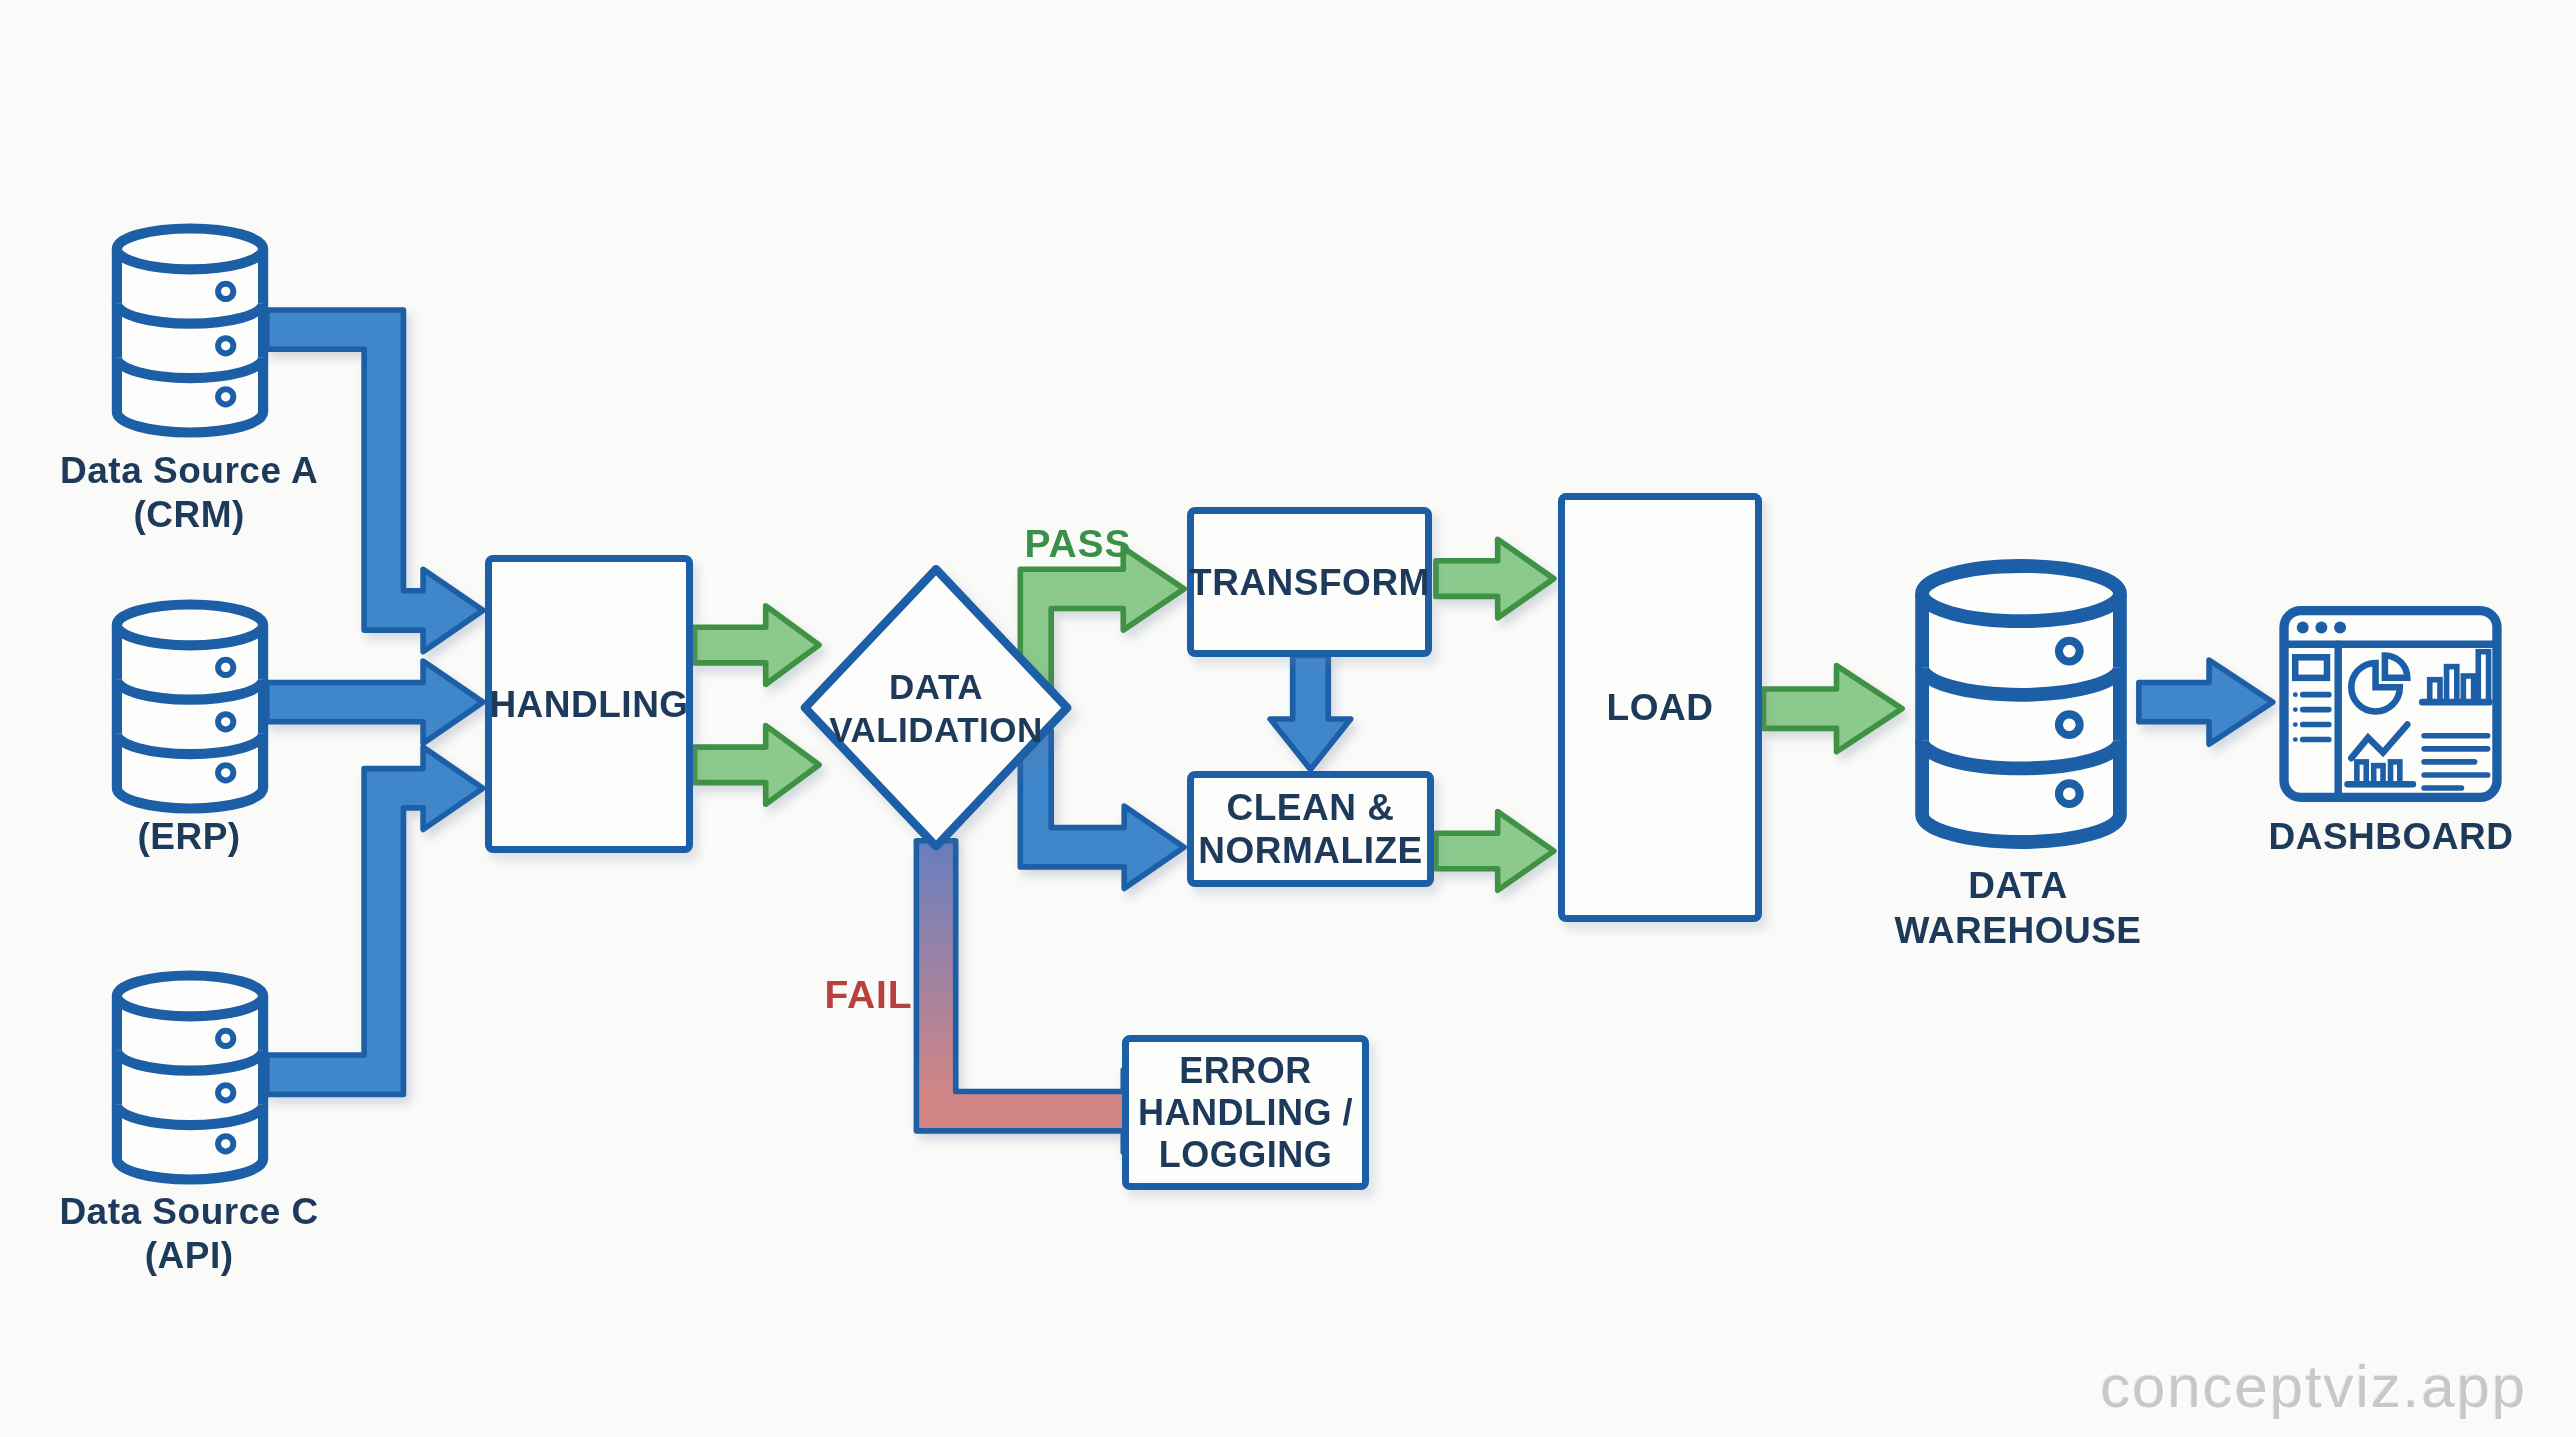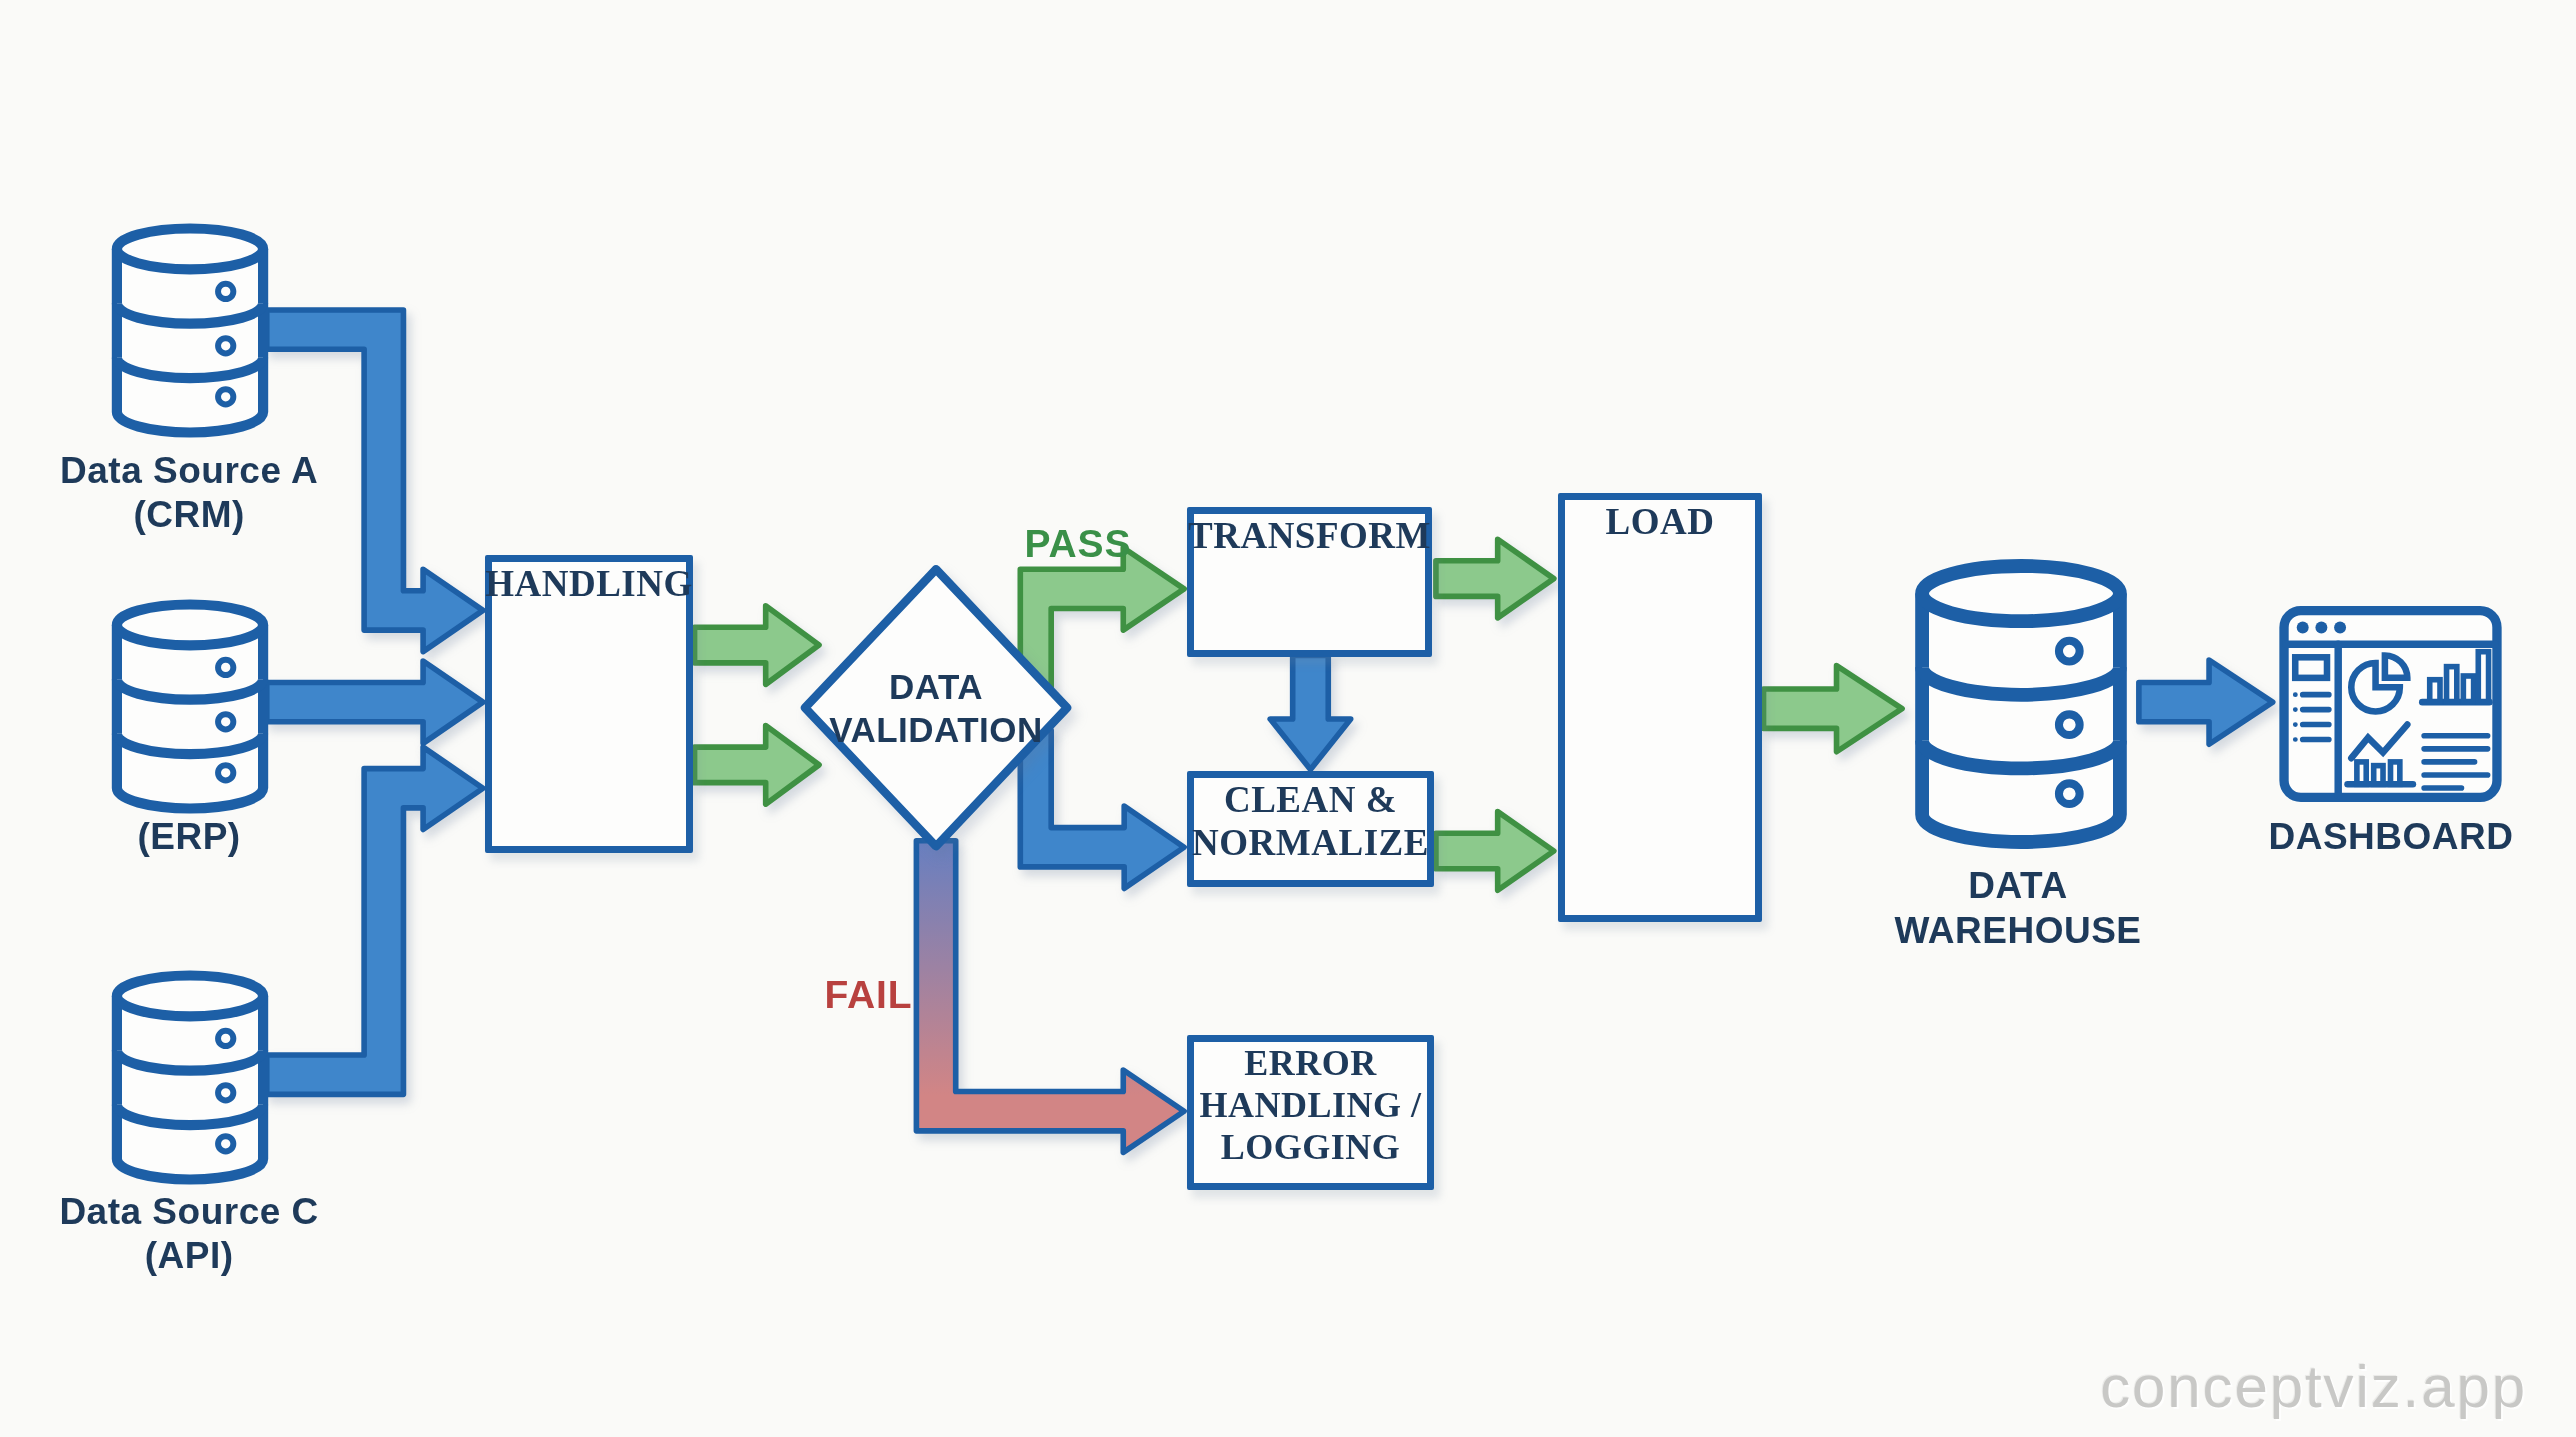--- a/index.html
+++ b/index.html
@@ -26,26 +26,25 @@
   .arrow-layer{position:absolute;left:0;top:0;}
   .arrow{stroke:var(--blue-border);stroke-width:6;stroke-linejoin:round;
          filter:drop-shadow(5px 7px 5px rgba(100,120,150,.25));}
   .arrow-blue{fill:var(--arrow-blue);}
   .arrow-green{fill:var(--arrow-green-fill);stroke:var(--green-border);}
   .arrow-fail{fill:url(#failGrad);}
   .diamond-shape{fill:var(--box-fill);stroke:var(--blue-border);stroke-width:9;
          stroke-linejoin:round;filter:drop-shadow(6px 8px 6px rgba(100,120,150,.22));}
   .box{
     position:absolute;background:var(--box-fill);
-    border:7.5px solid var(--blue-border);border-radius:2px;
-    display:flex;flex-direction:column;align-items:center;
+    border:7.5px solid var(--blue-border);border-radius:8px;
+    display:flex;flex-direction:column;align-items:center;justify-content:center;
     color:var(--navy-text);font-weight:bold;font-size:37px;line-height:43px;
     text-align:center;letter-spacing:0.5px;
     box-shadow:5.6px 7.5px 8.4px rgba(120,140,160,.2);
-    font-family:Liberation Serif, serif;
   }
   .icon{position:absolute;}
   .icon svg{display:block;width:100%;height:100%;}
   .cyl{stroke:var(--blue-border);fill:var(--box-fill);}
   .dash-stroke{stroke:var(--blue-border);fill:none;stroke-linecap:round;}
   .dash-fill{fill:var(--blue-border);}
   .icon-label{
     position:absolute;text-align:center;color:var(--navy-text);
     font-weight:bold;font-size:37px;line-height:44px;letter-spacing:0.5px;
   }
@@ -153,21 +152,21 @@
 
   <div class="box" style="left:1187px;top:507px;width:245px;height:150px;">
     <span>TRANSFORM</span>
   </div>
 
   <div class="box" style="left:1187px;top:771px;width:247px;height:116px;">
     <span style="display:block">CLEAN &amp;</span>
     <span style="display:block">NORMALIZE</span>
   </div>
 
-  <div class="box" style="left:1187px;top:1035px;width:247px;height:155px;font-size:36px;line-height:42px;">
+  <div class="box" style="left:1122px;top:1035px;width:247px;height:155px;font-size:36px;line-height:42px;">
     <span style="display:block">ERROR</span>
     <span style="display:block">HANDLING /</span>
     <span style="display:block">LOGGING</span>
   </div>
 
   <div class="box" style="left:1558px;top:493px;width:204px;height:429px;">
     <span>LOAD</span>
   </div>
 
   <div class="edge-label pass" style="left:975px;top:522px;width:206px;">PASS</div>

